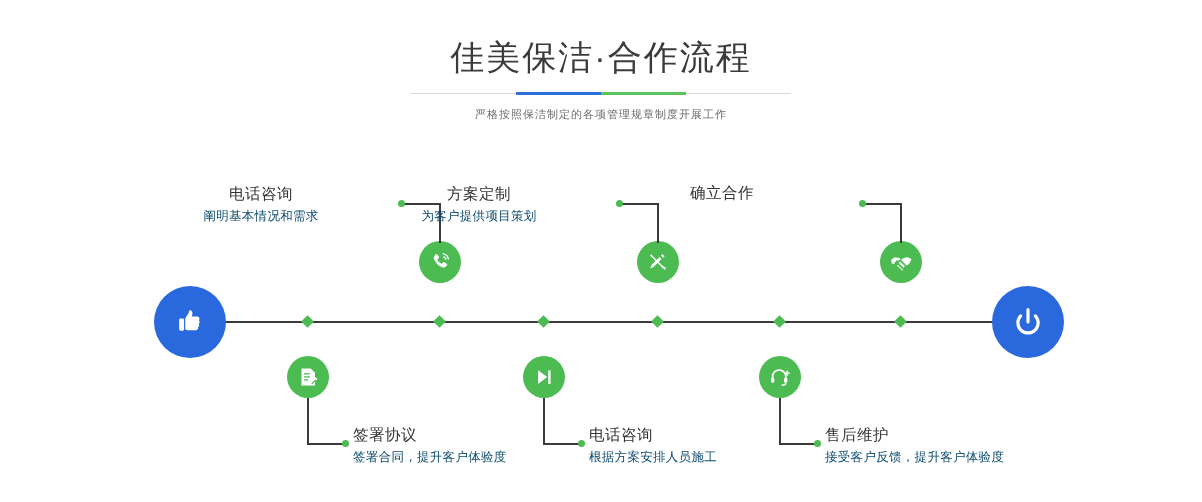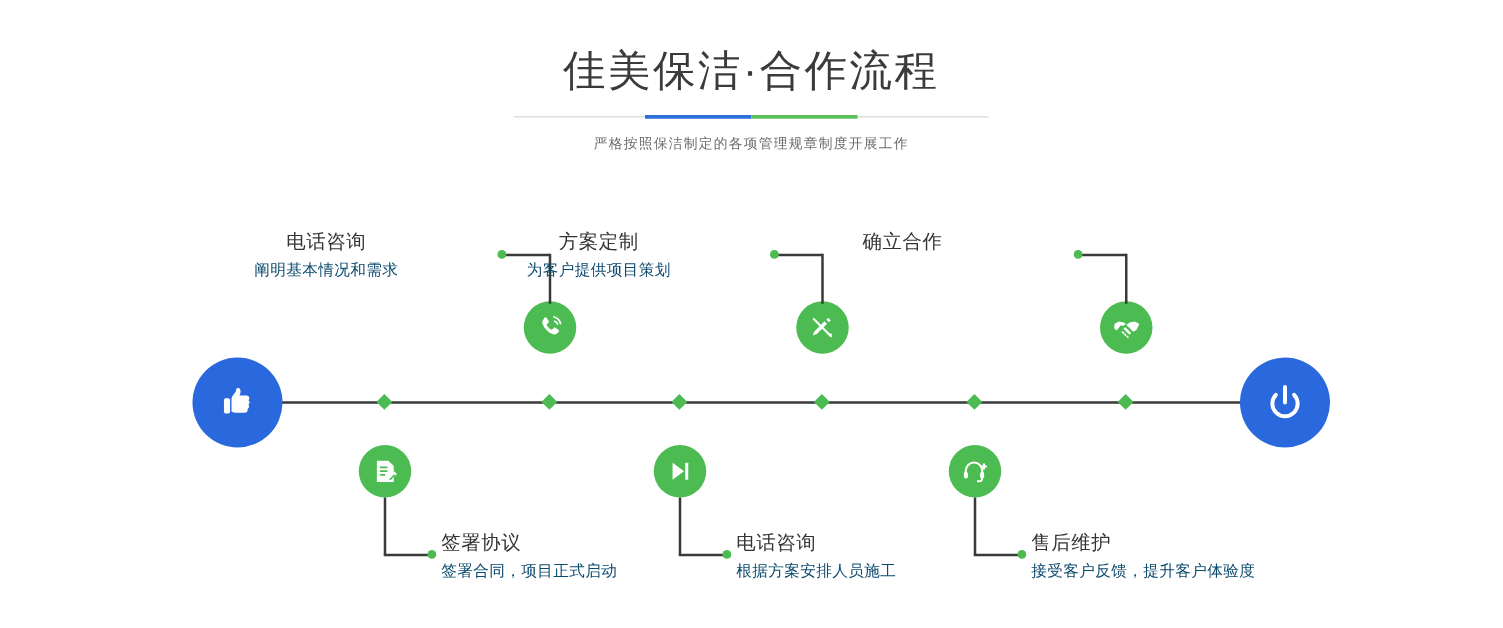--- a/index.html
+++ b/index.html
@@ -223,21 +223,21 @@
           <path fill="#4cbb52" d="M19.3 14.4l.9.9-3.6 3.6-1.2.3.3-1.2z"></path>
         </svg>
       </span>
     </div>
     <div class="diamond" style="left:303px; top:317px;"></div>
     <div class="connector conn-v" style="left:307px; top:398px; height:46px;"></div>
     <div class="connector conn-h" style="left:307px; top:443px; width:38px;"></div>
     <div class="dot" style="left:342px; top:440px;"></div>
     <div class="label left-align" style="left:353px; top:425px; width:260px;">
       <div class="lab-title">签署协议</div>
-      <div class="lab-desc">签署合同，项目正式启动</div>
+      <div class="lab-desc">签署合同，提升客户体验度</div>
     </div>
 
     <div class="node-icon" style="left:637px; top:241px;">
       <span>
         <svg width="24" height="24" viewBox="0 0 24 24" aria-hidden="true">
           <path fill="#ffffff" d="M4.2 18.4l1.3-3.3 8.1-8.1 2 2-8.1 8.1z"></path>
           <path fill="#ffffff" d="M15 5.6l1.5-1.5 2.1 2.1-1.5 1.5z"></path>
           <path fill="#ffffff" d="M18.8 18.6l-3.2-1.2 1.2-1.2 3.2 1.2z"></path>
           <path fill="none" stroke="#ffffff" stroke-width="1.6" stroke-linecap="round" d="M5 5.2l13.8 13.8"></path>
         </svg>

